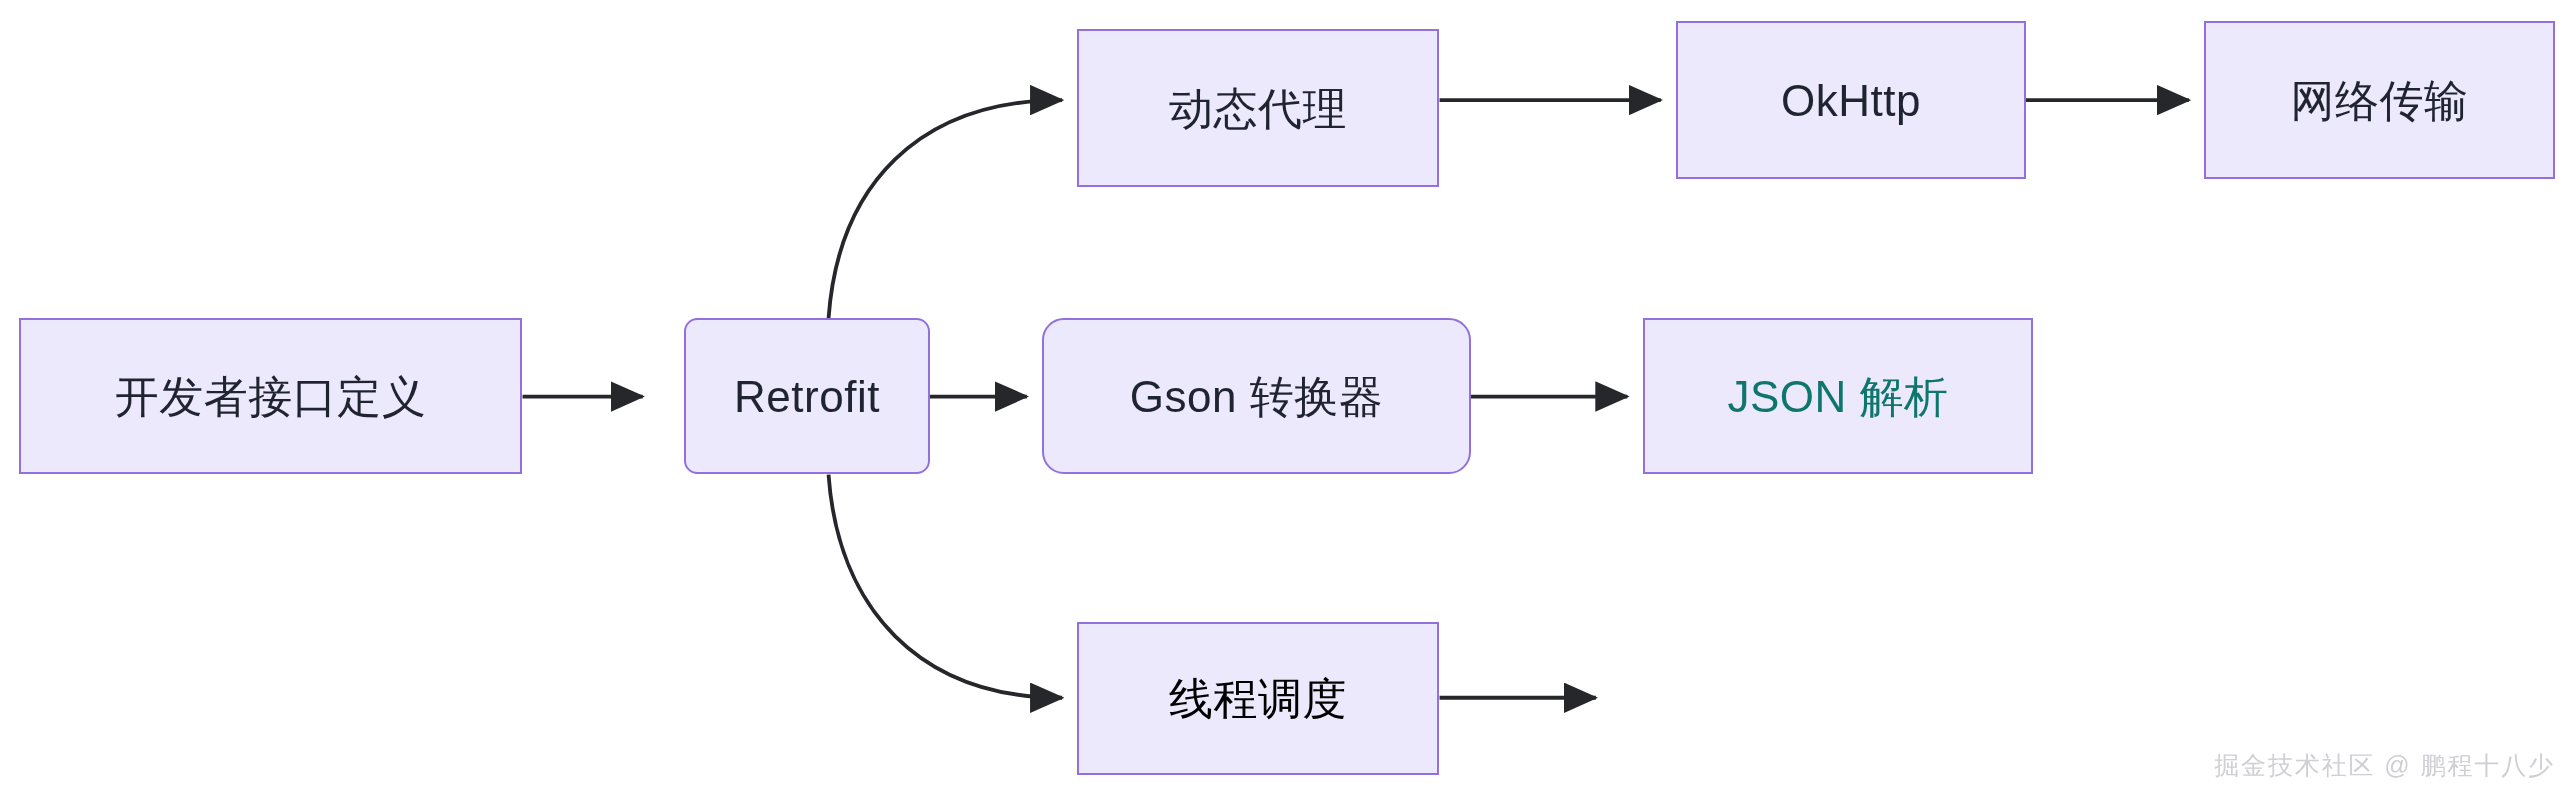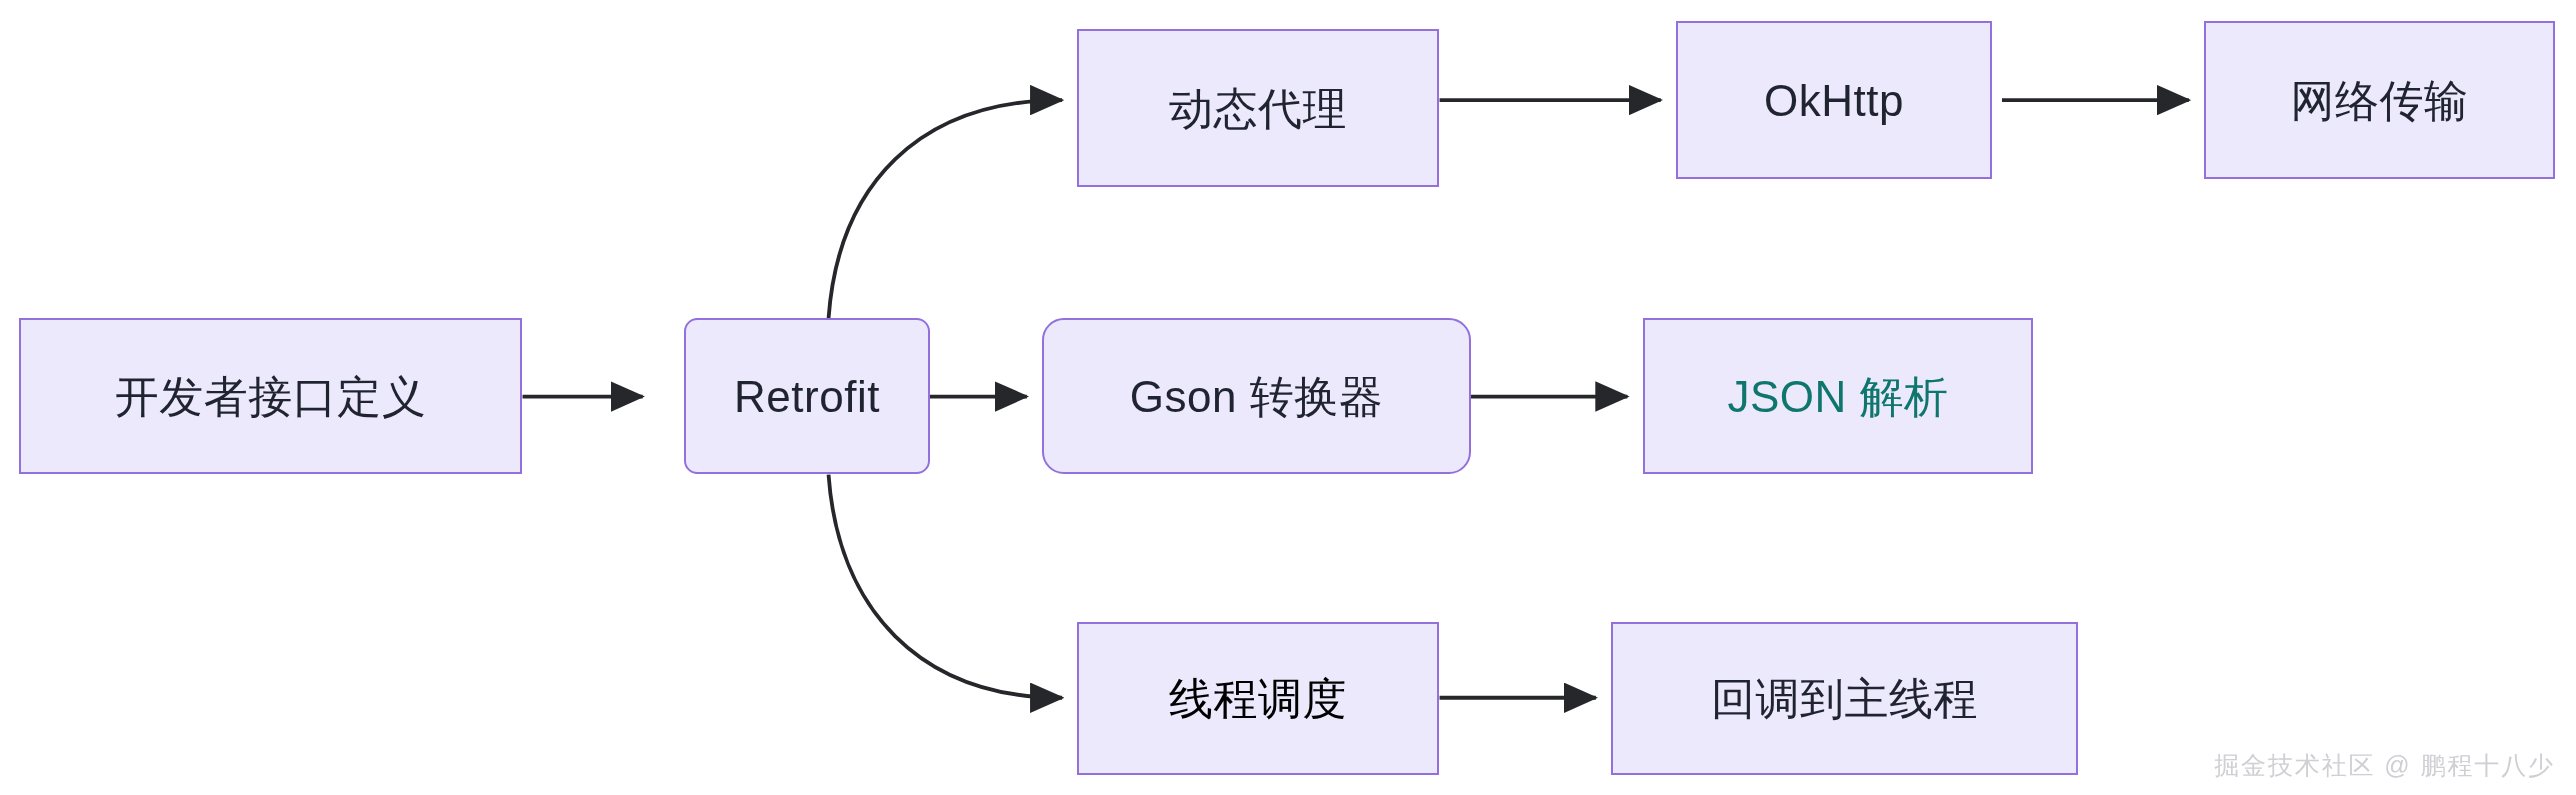--- a/index.html
+++ b/index.html
@@ -84,34 +84,31 @@
 
   <div class="node" style="left: 19px; top: 318px; width: 503px; height: 156px; background: rgb(236, 233, 252); border-color: rgb(147, 112, 219); color: rgb(31, 36, 48);">
     <span class="node-label">开发者接口定义</span>
   </div>
   <div class="node rounded" style="left: 658px; top: 318px; width: 246px; height: 156px; background: rgb(236, 233, 252); border-color: rgb(147, 112, 219); color: rgb(31, 36, 48);">
     <span class="node-label">Retrofit</span>
   </div>
   <div class="node" style="left: 1077px; top: 21px; width: 362px; height: 158px; background: rgb(236, 233, 252); border-color: rgb(147, 112, 219); color: rgb(31, 36, 48); margin-top: 8px;">
     <span class="node-label">动态代理</span>
   </div>
-  <div class="node" style="left: 1676px; top: 21px; width: 316px; height: 158px; background: rgb(236, 233, 252); border-color: rgb(147, 112, 219); color: rgb(31, 36, 48);">
+  <div class="node" style="left: 1676px; top: 21px; width: 350px; height: 158px; background: rgb(236, 233, 252); border-color: rgb(147, 112, 219); color: rgb(31, 36, 48);">
     <span class="node-label">OkHttp</span>
   </div>
   <div class="node" style="left: 2204px; top: 21px; width: 351px; height: 158px; background: rgb(236, 233, 252); border-color: rgb(147, 112, 219); color: rgb(31, 36, 48);">
     <span class="node-label">网络传输</span>
   </div>
   <div class="node" style="left: 1042px; top: 318px; width: 429px; height: 156px; background: rgb(236, 233, 252); border-color: rgb(147, 112, 219); color: rgb(31, 36, 48); border-radius: 22px;">
     <span class="node-label">Gson 转换器</span>
   </div>
   <div class="node" style="left: 1643px; top: 318px; width: 390px; height: 156px; background: rgb(236, 233, 252); border-color: rgb(147, 112, 219); color: #0f766e;">
     <span class="node-label">JSON 解析</span>
   </div>
   <div class="node" style="left: 1077px; top: 622px; width: 362px; height: 153px; background: rgb(236, 233, 252); border-color: rgb(147, 112, 219); color: #000000;">
     <span class="node-label">线程调度</span>
   </div>
-  <div class="node" style="left: 1611px; top: 622px; width: 467px; height: 153px; background: rgb(236, 233, 252); border-color: rgb(147, 112, 219); color: rgb(31, 36, 48);">
-    <span class="node-label">回调到主线程</span>
-  </div>
 
   <div id="watermark">掘金技术社区 @ 鹏程十八少</div>
 </div>
 
 
 </body></html>

